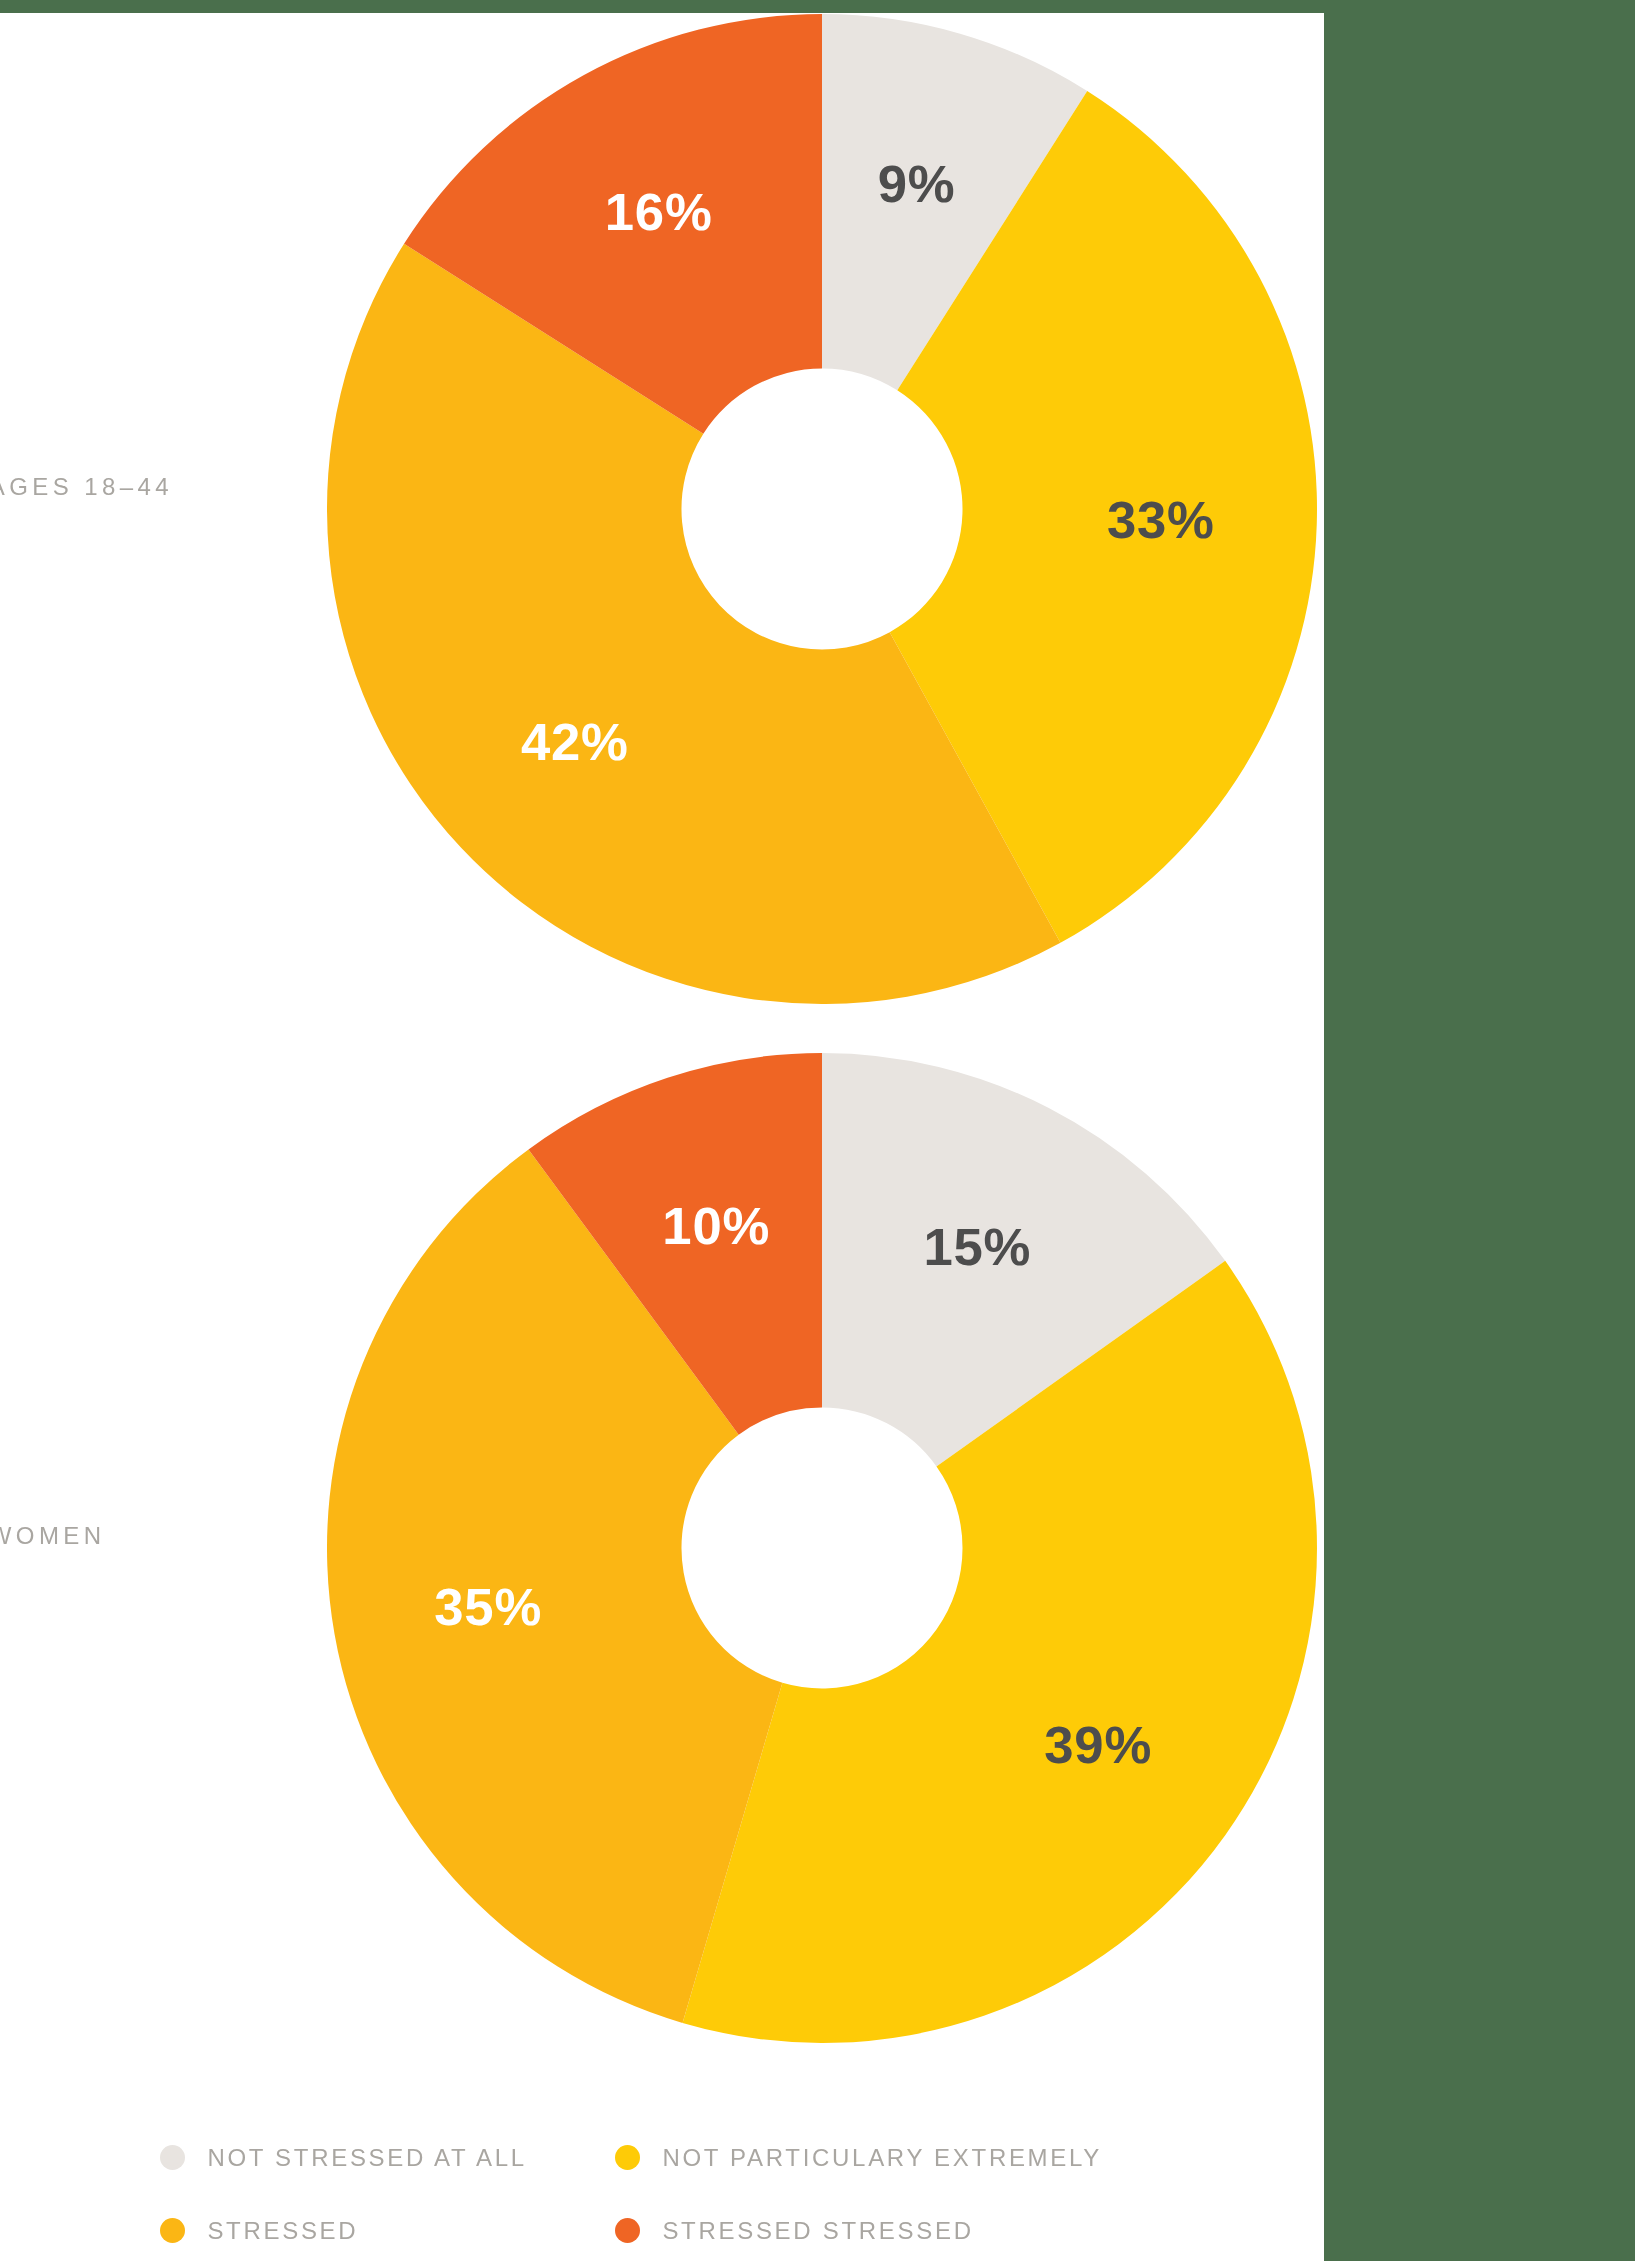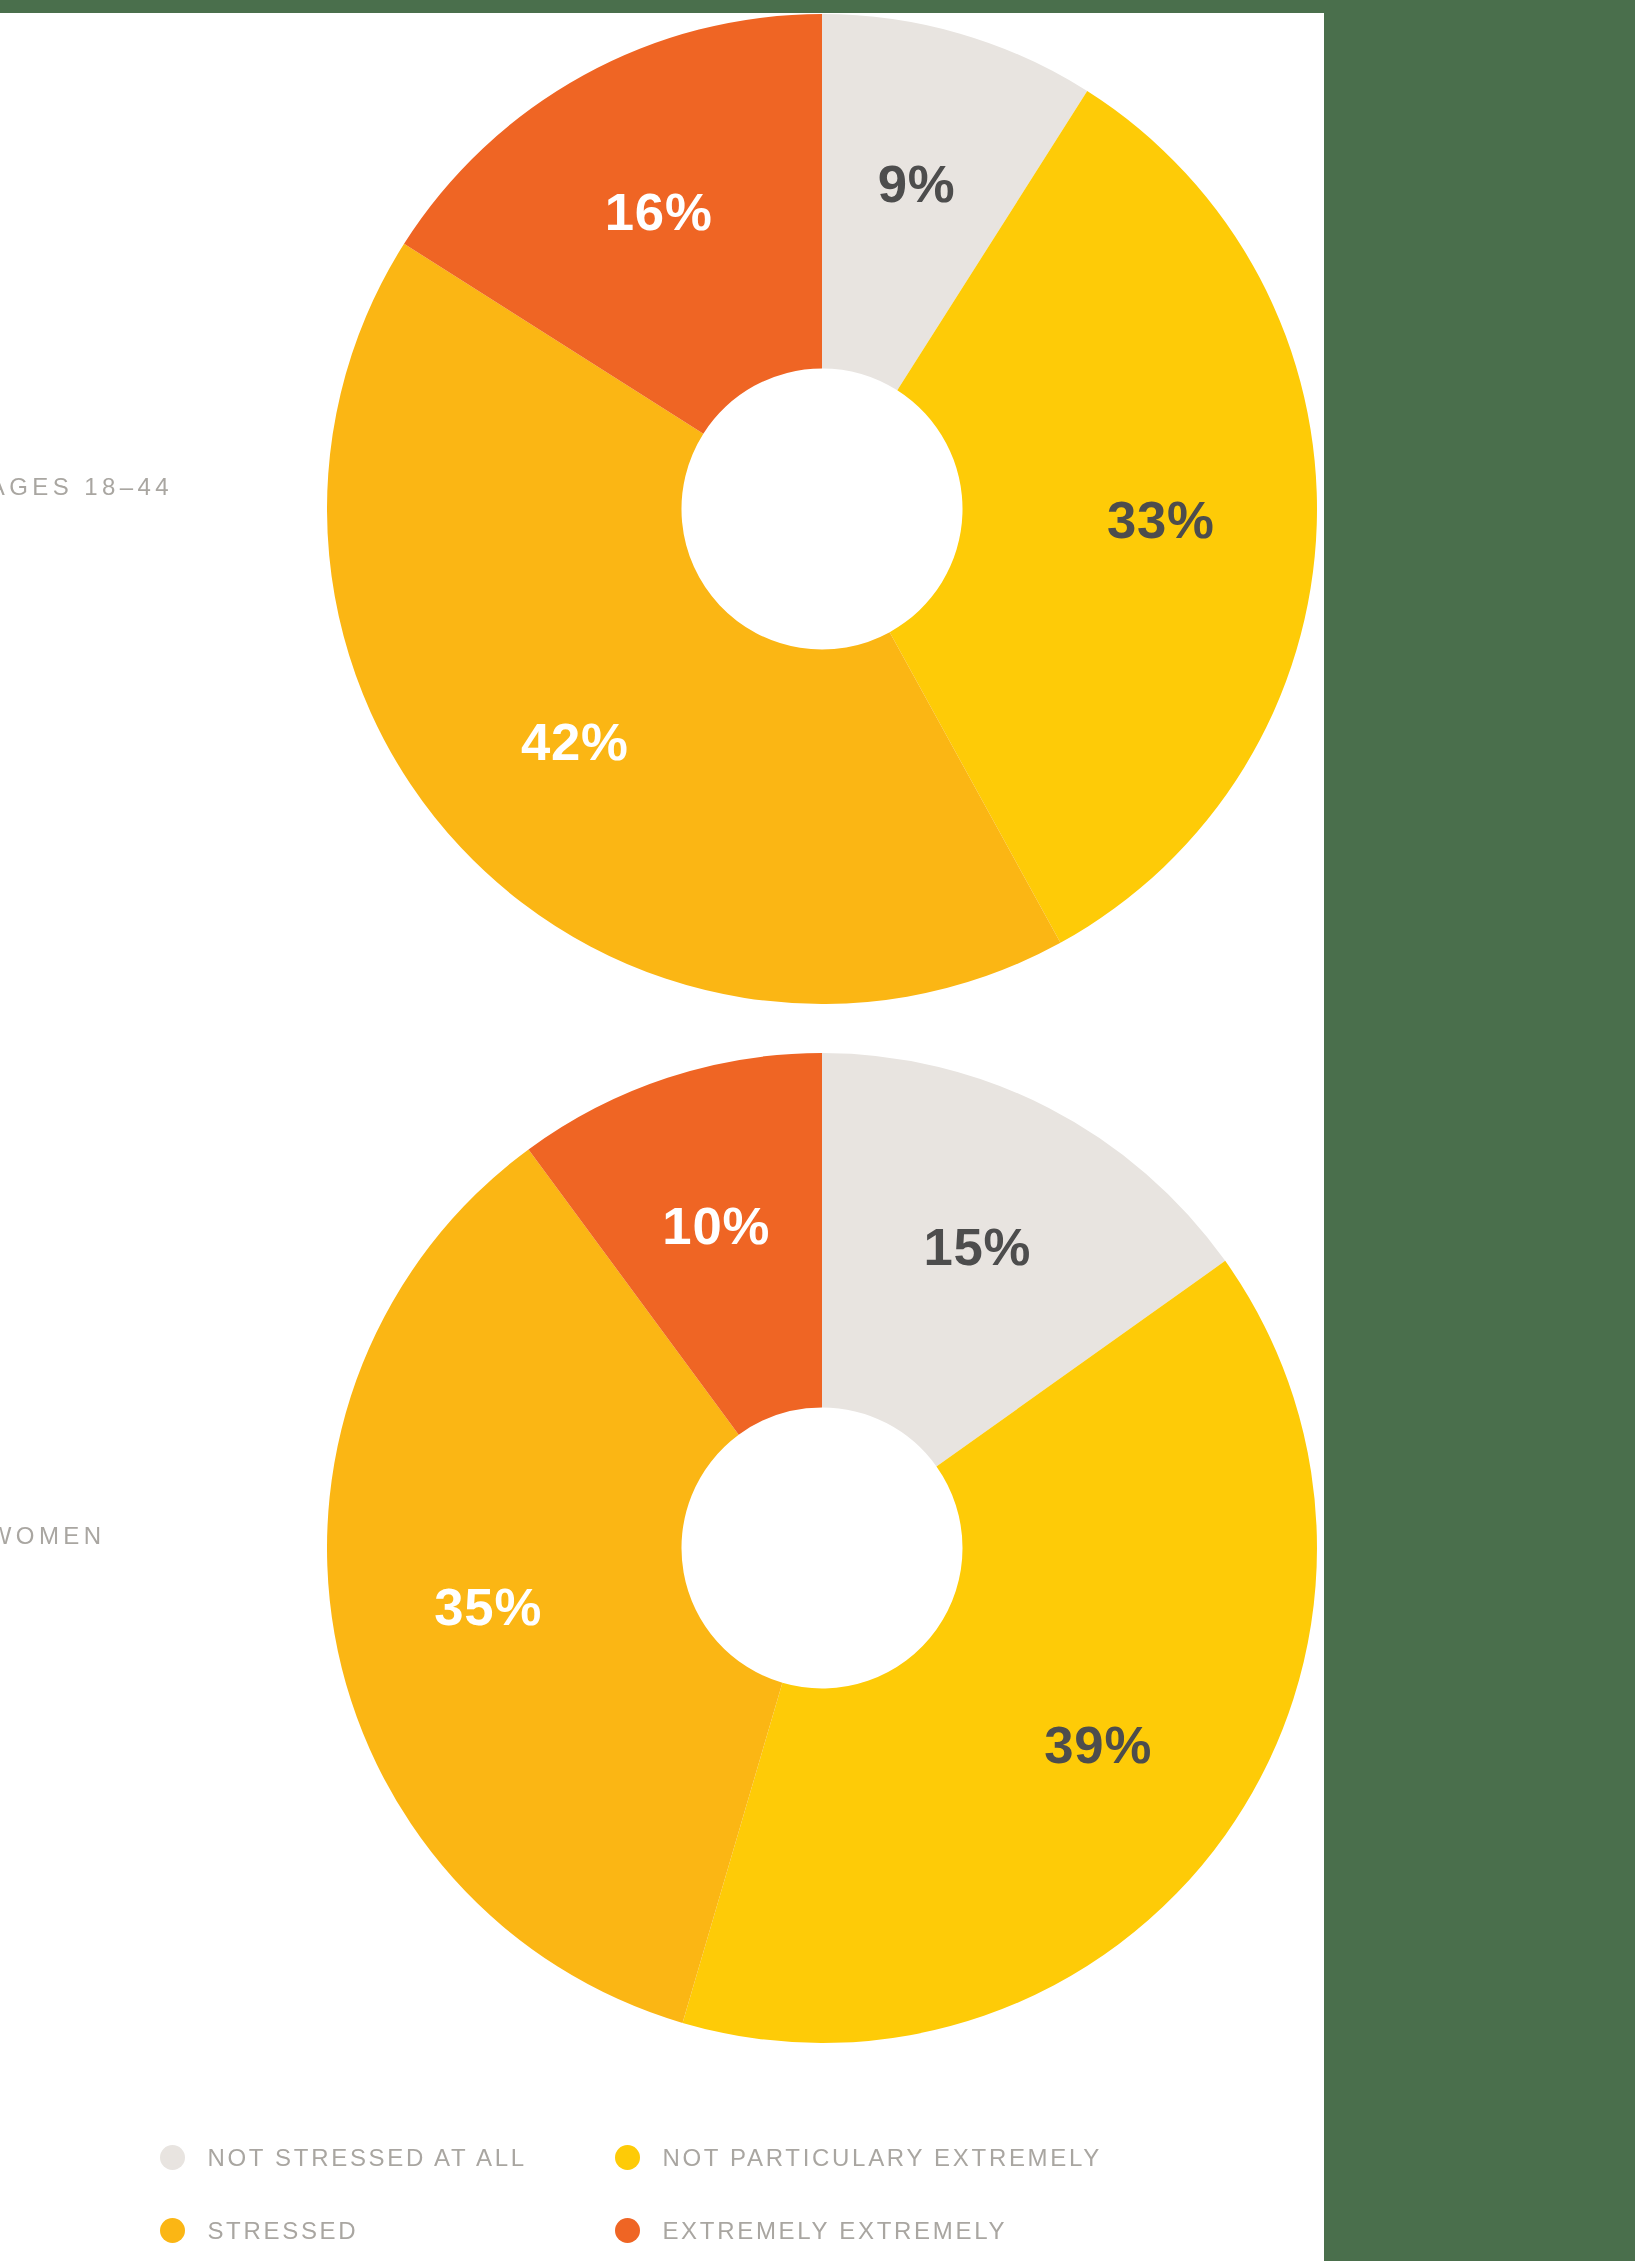--- a/index.html
+++ b/index.html
@@ -141,17 +141,17 @@
       <span class="legend-text">NOT PARTICULARY EXTREMELY</span>
     </div>
   </div>
   <div class="legend-row">
     <div class="legend-item col1">
       <span class="legend-dot" style="background: rgb(251, 182, 20);"></span>
       <span class="legend-text">STRESSED</span>
     </div>
     <div class="legend-item">
       <span class="legend-dot" style="background: rgb(239, 101, 36);"></span>
-      <span class="legend-text">EXTREMELY EXTREMELY</span>
+      <span class="legend-text">STRESSED STRESSED</span>
     </div>
   </div>
 </div>
 
 
 </body></html>

